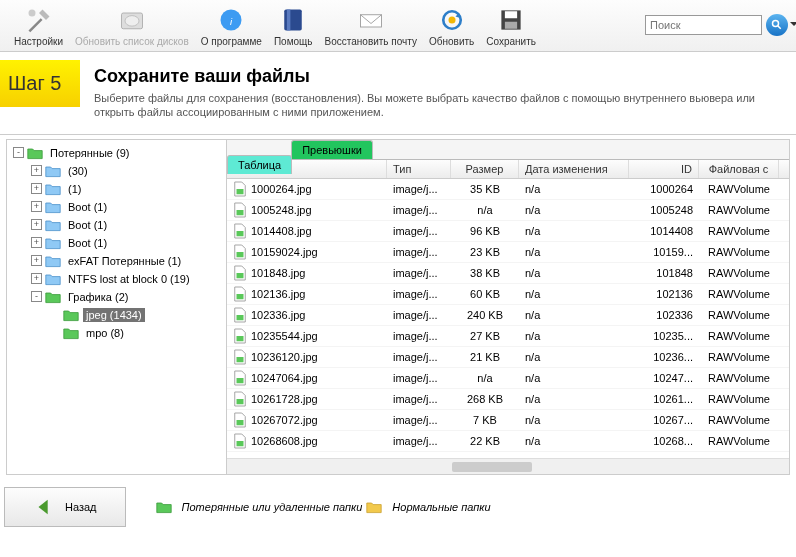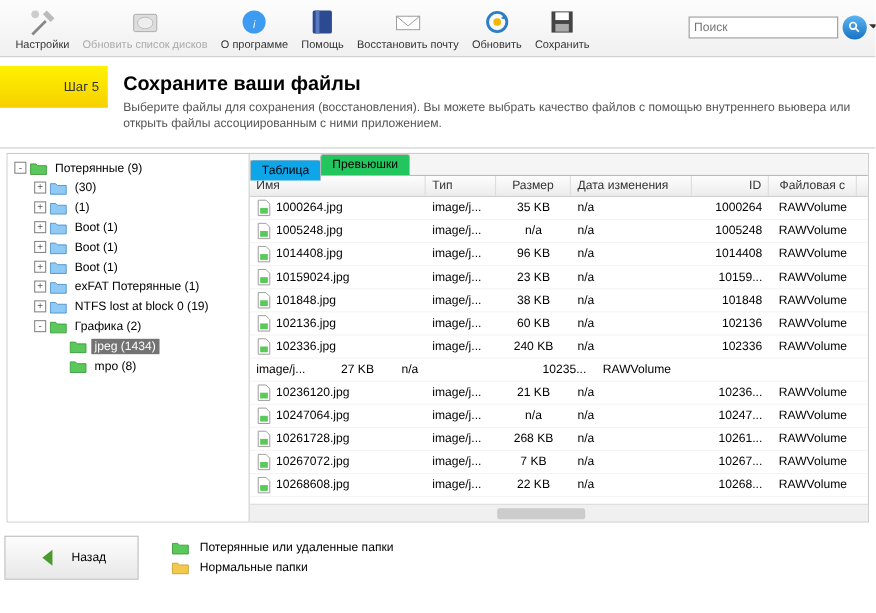--- a/index.html
+++ b/index.html
@@ -5,60 +5,60 @@
 * { margin: 0; padding: 0; box-sizing: border-box; font-family: Tahoma, Arial, sans-serif; font-size: 11px; }
 body { background: #fff; width: 796px; height: 557px; overflow: hidden; }
 
 .toolbar { display: flex; align-items: flex-start; padding: 4px 8px; border-bottom: 1px solid #ccc; background: linear-gradient(#fdfdfd,#f0f0f0); height: 52px; }
 .tbtn { display: flex; flex-direction: column; align-items: center; padding: 2px 6px; cursor: pointer; text-align: center; }
 .tbtn .ic { width: 28px; height: 28px; display: flex; align-items: center; justify-content: center; }
 .tbtn span.lbl { font-size: 10px; color: #333; margin-top: 2px; }
 .tbtn.disabled span.lbl { color: #aaa; }
 .tspacer { flex: 1; }
 .search { display: flex; align-items: center; gap: 4px; margin-top: 10px; }
-.search input { width: 136px; height: 20px; border: 1px solid #999; padding: 2px 4px; font-size: 11px; }
+.search input { width: 117px; height: 20px; border: 1px solid #999; padding: 2px 4px; font-size: 11px; }
 .sbtn { width: 22px; height: 22px; border-radius: 50%; background: linear-gradient(#5bb4f0,#1873c6); display: flex; align-items: center; justify-content: center; position: relative; }
 .sbtn::after { content:""; position:absolute; right:-10px; top:8px; border:4px solid transparent; border-top-color:#333; }
 
 .step-bar { display: flex; align-items: flex-start; border-bottom: 1px solid #ccc; padding: 8px 0; }
-.step-left { width: 98px; background: linear-gradient(#fff200,#f7d000); padding: 12px 8px; font-size: 12px; color: #333; text-align: right; }
+.step-left { width: 80px; background: linear-gradient(#fff200,#f7d000); padding: 12px 8px; font-size: 20px; color: #333; text-align: left; }
 .step-right { flex: 1; padding: 6px 14px; }
 .step-right h2 { font-size: 18px; font-weight: bold; margin-bottom: 4px; }
 .step-right p { font-size: 11px; color: #555; line-height: 1.3; }
 
 .main { display: flex; border: 1px solid #ccc; margin: 4px 6px; height: 336px; }
 .tree { width: 220px; border-right: 1px solid #ccc; padding: 4px 2px; overflow: auto; background: #fff; }
 .tree-row { display: flex; align-items: center; height: 18px; white-space: nowrap; cursor: pointer; }
 .exp { width: 11px; height: 11px; border: 1px solid #888; display: inline-flex; align-items: center; justify-content: center; margin-right: 3px; font-size: 9px; line-height: 1; color: #555; flex-shrink: 0; background:#fff; }
 .exp.none { border: none; }
 .folder-ic { width: 16px; height: 14px; margin-right: 4px; flex-shrink: 0; }
 .tree-row .txt { padding: 1px 3px; }
 .tree-row.sel .txt { background: #737373; color: #fff; }
 
 .right { flex: 1; display: flex; flex-direction: column; overflow: hidden; }
 .tabs { display: flex; border-bottom: 1px solid #bbb; background: #f5f5f5; }
 .tab { padding: 3px 10px; border: 1px solid #bbb; border-bottom: none; margin-right: -1px; background: #22c55e; cursor: pointer; font-size: 11px; border-radius: 3px 3px 0 0; }
-.tab.active { background: #0ea5e9; font-weight: normal; position: relative; top: 5px; }
+.tab.active { background: #5eead4; font-weight: normal; position: relative; top: 15px; }
 
 .grid-head { display: flex; background: linear-gradient(#fdfdfd,#ececec); border-bottom: 1px solid #ccc; }
 .grid-head .col { padding: 3px 6px; border-right: 1px solid #ddd; font-size: 11px; color: #333; overflow: hidden; white-space: nowrap; }
 .grid-body { flex: 1; overflow: auto; }
 .grow { display: flex; height: 21px; align-items: center; border-bottom: 1px solid #f4f4f4; }
 .grow .col { padding: 2px 6px; overflow: hidden; white-space: nowrap; text-overflow: ellipsis; font-size: 11px; }
 .c-name { width: 160px; display: flex; align-items: center; gap: 4px; }
 .c-type { width: 64px; }
 .c-size { width: 68px; text-align: center; }
 .c-date { width: 110px; }
 .c-id { width: 70px; text-align: right; }
 .c-fs { width: 80px; text-align: center; }
 .file-ic { width: 14px; height: 16px; flex-shrink: 0; }
 
 .footer { display: flex; align-items: center; padding: 8px 4px; gap: 30px; }
 .back { display: flex; align-items: center; gap: 10px; padding: 8px 28px; border: 1px solid #bbb; background: linear-gradient(#fdfdfd,#e8e8e8); cursor: pointer; font-size: 14px; }
-.legend { display: flex; flex-direction: column; gap: 4px; font-size: 11px; }
+.legend { display: flex; flex-direction: row; gap: 4px; font-size: 11px; font-style: italic; }
 .legend-row { display: flex; align-items: center; gap: 6px; }
 
 .scroll-h { height: 16px; background: #f0f0f0; border-top: 1px solid #ddd; position: relative; }
 .scroll-h::before { content:""; position:absolute; left: 40%; width: 80px; height: 10px; top:3px; background: #ccc; border-radius: 2px; }
 </style>
 </head>
 <body>
 
 <div class="toolbar">
   <div class="tbtn">
@@ -333,20 +333,27 @@
             </svg>
             <span>102336.jpg</span>
           </div>
           <div class="col c-type">image/j...</div>
           <div class="col c-size">240 KB</div>
           <div class="col c-date">n/a</div>
           <div class="col c-id">102336</div>
           <div class="col c-fs">RAWVolume</div>
         </div>
         <div class="grow">
+          <div class="col c-name">
+            <svg class="file-ic" viewBox="0 0 16 18">
+              <path d="M2 1 L10 1 L14 5 L14 17 L2 17 Z" fill="#fff" stroke="#999"></path>
+              <rect x="4" y="9" width="8" height="6" fill="#5ac85a"></rect>
+            </svg>
+            <span>10235544.jpg</span>
+          </div>
           <div class="col c-type">image/j...</div>
           <div class="col c-size">27 KB</div>
           <div class="col c-date">n/a</div>
           <div class="col c-id">10235...</div>
           <div class="col c-fs">RAWVolume</div>
         </div>
         <div class="grow">
           <div class="col c-name">
             <svg class="file-ic" viewBox="0 0 16 18">
               <path d="M2 1 L10 1 L14 5 L14 17 L2 17 Z" fill="#fff" stroke="#999"></path>

